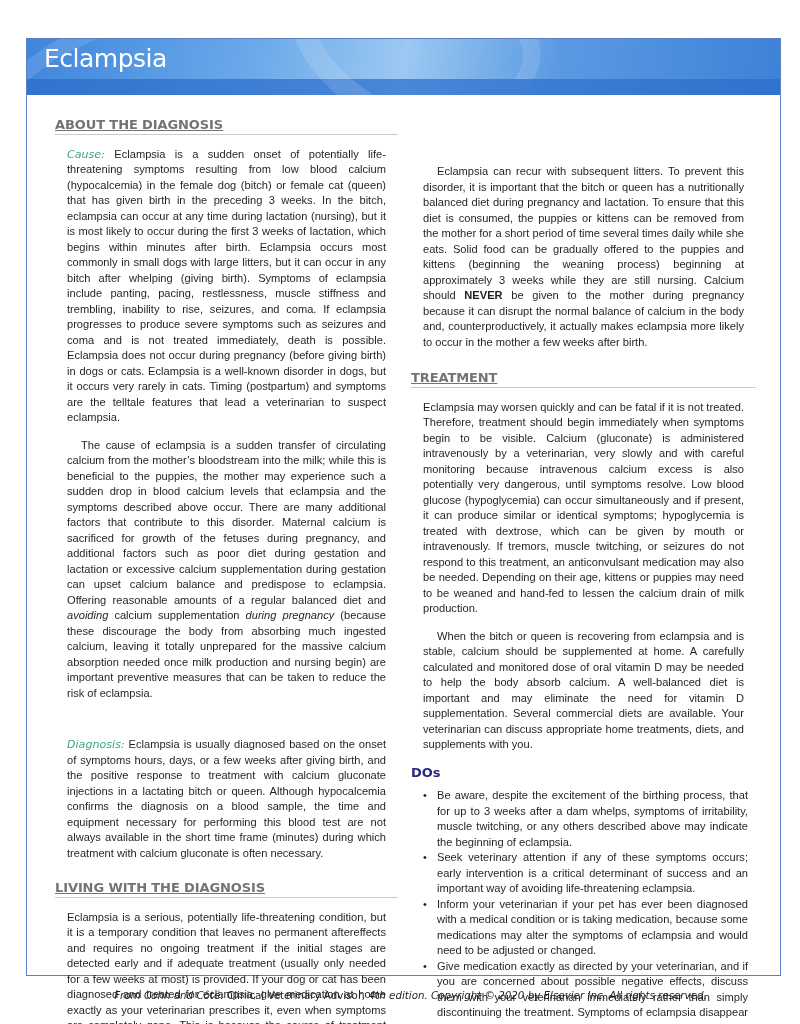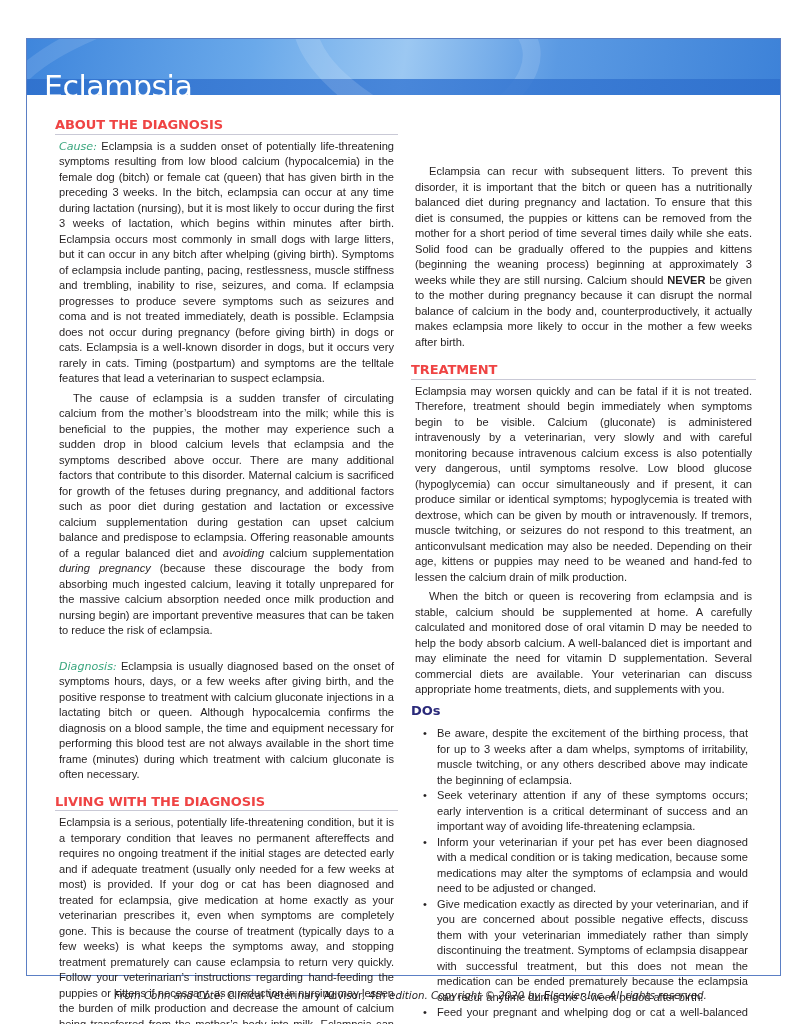--- a/index.html
+++ b/index.html
@@ -21,33 +21,34 @@
   .banner::after {
     content: ""; position: absolute; left: 260px; top: -90px; width: 560px; height: 200px;
     border-radius: 50%; border: 24px solid rgba(255,255,255,0.14); transform: rotate(12deg);
   }
   .banner-stripe {
     position: absolute; left: 0; right: 0; top: 40px; height: 16px;
     background: linear-gradient(90deg, #2e6fcc, #3a7bd5 50%, #2e6fcc);
     opacity: 0.85;
   }
   .banner-title {
-    position: absolute; left: 17px; top: 30px; font-size: 30px; color: #ffffff;
+    position: absolute; left: 17px; top: 5px; font-size: 25px; color: #ffffff;
     font-family: "DejaVu Sans", sans-serif; letter-spacing: -0.5px; z-index: 2;
   }
   .col { position: absolute; top: 62px; font-size: 11.1px; line-height: 15.5px; text-align: justify; }
   .col-left { left: 28px; width: 343px; }
   .col-right { left: 384px; width: 345px; }
   .section-heading {
-    font-family: "DejaVu Sans", sans-serif; font-weight: bold; color: #ef4444;
+    font-family: "DejaVu Sans", sans-serif; font-weight: bold; color: #737373;
     font-size: 13px; border-bottom: 1px solid #c9c9d6; padding-bottom: 1px; margin: 0 0 1px 0;
     letter-spacing: -0.1px;
+    text-decoration: underline;
   }
   .sub-heading { font-family: "DejaVu Sans", sans-serif; color: #2b2a7a; font-size: 13px; margin: 5px 0 2px 0; }
-  p { margin: 4px; }
+  p { margin: 12px; }
   .indent { text-indent: 14px; }
   .lead-label { color: #3aa67e; font-style: italic; font-family: "DejaVu Sans", sans-serif; }
   .gap { height: 12px; }
   ul { margin: 8px; padding: 0; list-style: none; }
   li { position: relative; padding-left: 18px; }
   li::before { content: "\2022"; position: absolute; left: 4px; top: 0; }
   .footer {
     position: absolute; left: 0; right: 0; top: 989px; text-align: center;
     font-size: 10.3px; color: #231f20; font-family: "DejaVu Sans", sans-serif; margin-left: 21px;
   }

